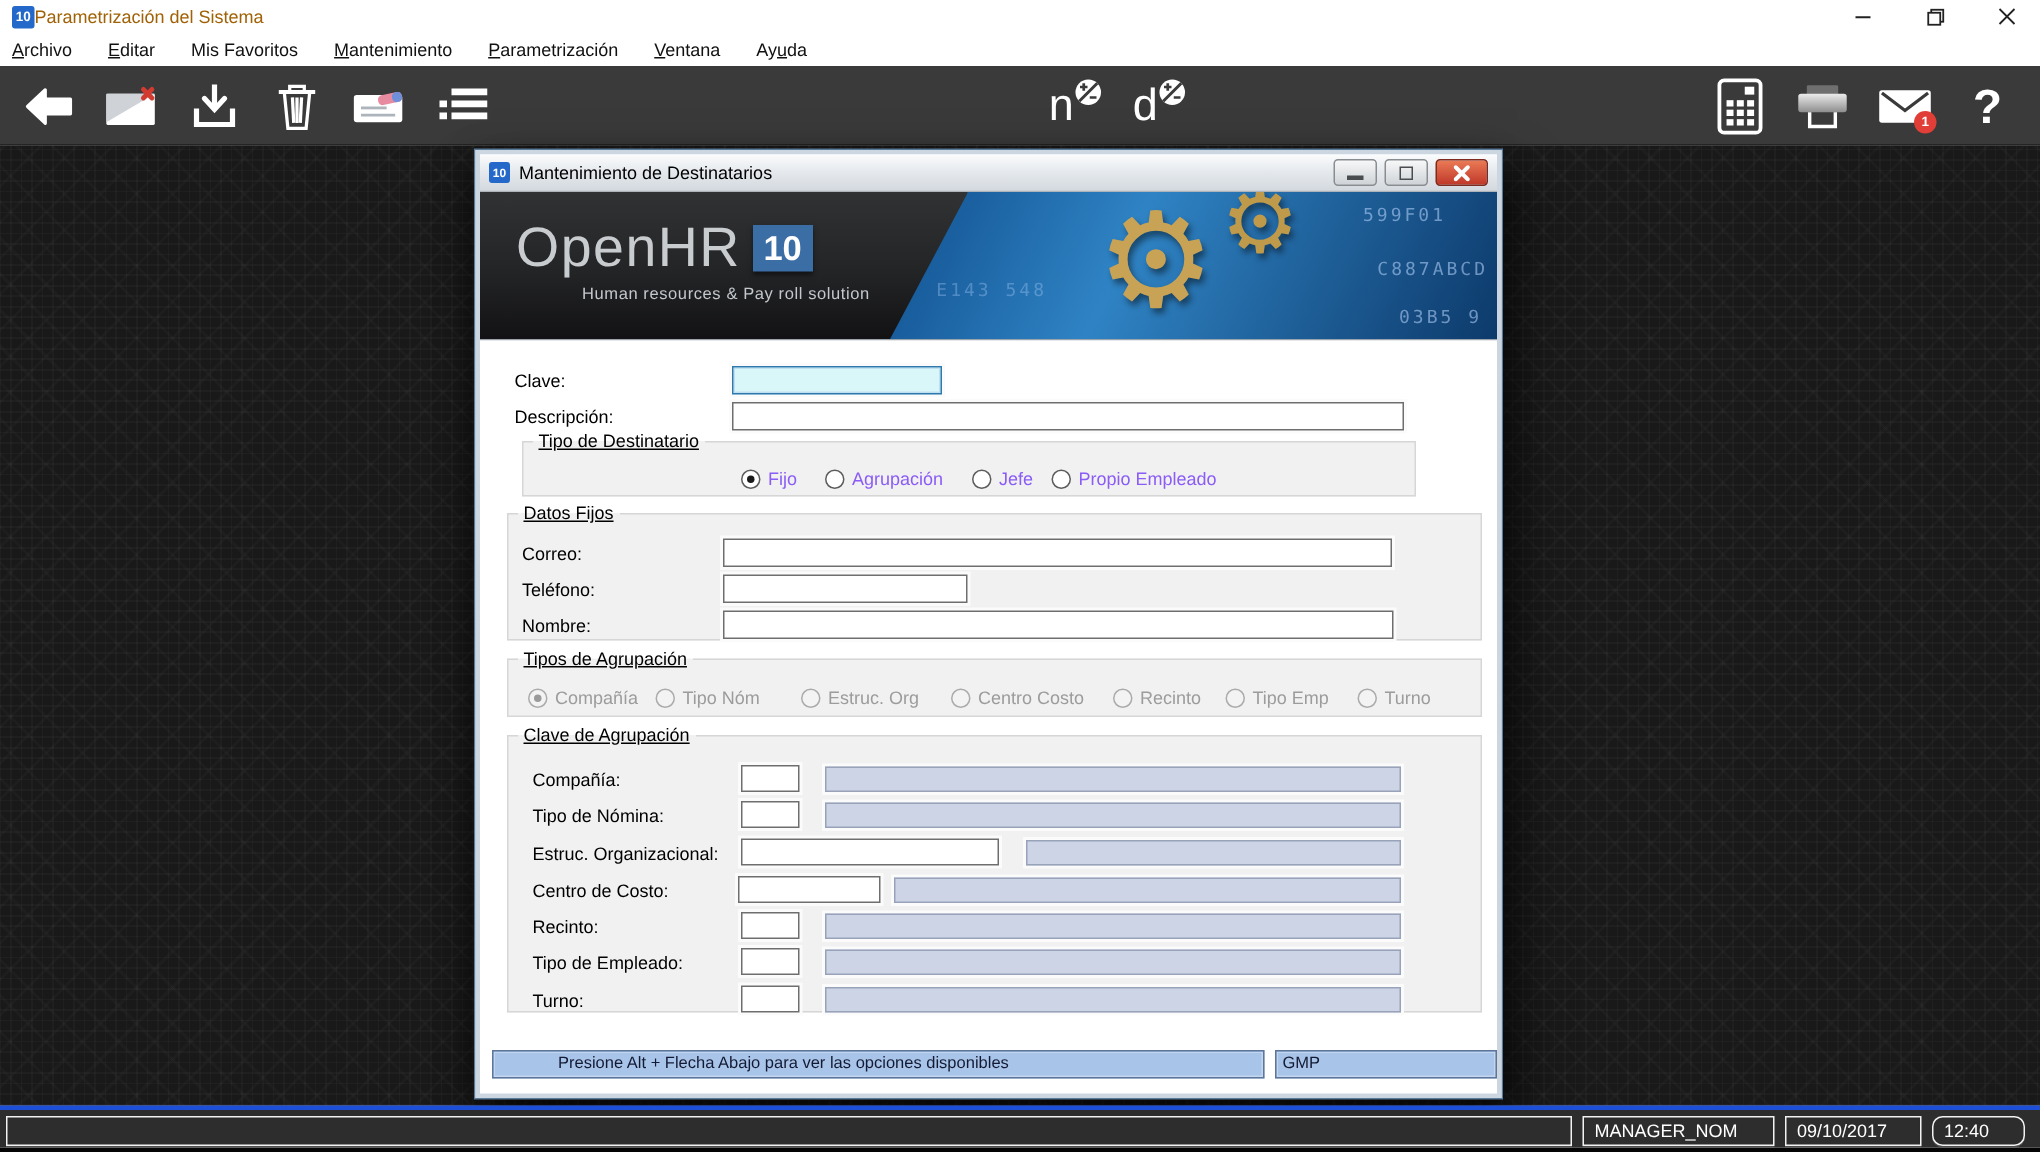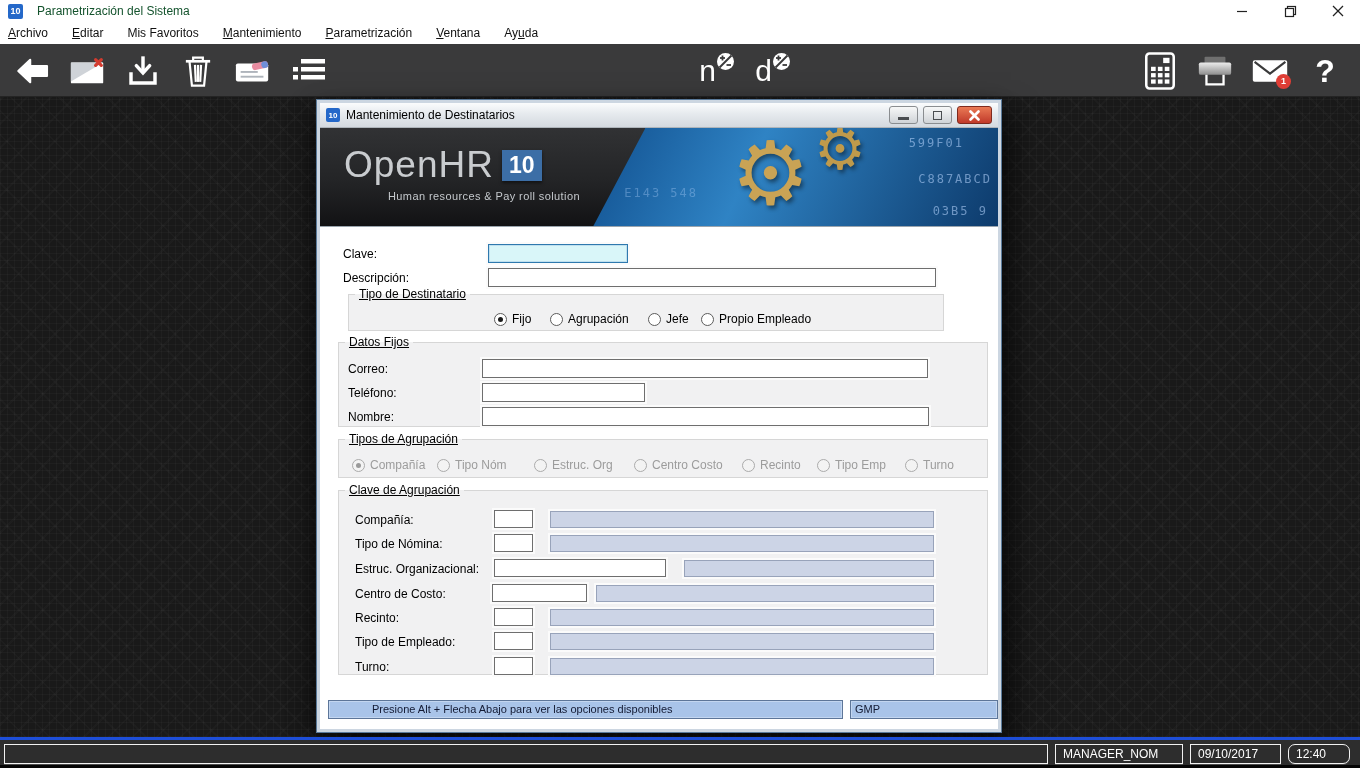--- a/index.html
+++ b/index.html
@@ -3,21 +3,21 @@
 <meta charset="utf-8">
 <style>
   * { margin:0; padding:0; box-sizing:border-box; }
   html,body { width:1360px; height:768px; overflow:hidden; font-family:"Liberation Sans", sans-serif; background:#000; }
   .screen { position:relative; width:1360px; height:768px; background:#fff; }
 
   
   .main-titlebar { position:relative; height:22px; background:#ffffff; display:flex; align-items:center; padding-left:8px; }
   .app-ico { width:15px; height:15px; background:#2468c9; color:#fff; font-size:9px; font-weight:bold;
              display:flex; align-items:center; justify-content:center; border-radius:2px; }
-  .main-title { font-size:12px; color:#14532d; margin-left:14px; }
+  .main-title { font-size:12px; color:#a16207; margin-left:0; }
   .win-controls { position:absolute; right:14px; top:0; height:22px; display:flex; align-items:center; gap:32px; }
   .win-btn { width:16px; height:16px; display:flex; align-items:center; justify-content:center; cursor:default; }
 
   
   .menubar { height:22px; background:#ffffff; display:flex; align-items:center; padding-left:8px; gap:24px; }
   .menu-item { font-size:12px; color:#111; white-space:nowrap; }
   .menu-item .hk { text-decoration:underline; }
 
   
   .toolbar { position:relative; height:53px; background:#3a3a3b; border-bottom:1px solid #242424; }
@@ -83,21 +83,21 @@
   .ti.dis { background:#ccd4e6; border:1px solid #98a3ba; }
 
   fieldset.gb { position:absolute; border:1px solid #d6d6d6; background:#f1f1f2; }
   fieldset.gb legend { margin-left:6px; padding:0 4px; font-size:12px; color:#000; text-decoration:underline; }
 
   .radio-item { position:absolute; display:flex; align-items:center; gap:5px; }
   .rdo { width:13px; height:13px; border-radius:50%; border:1px solid #5c5c5c; background:#fff; position:relative; flex:none; }
   .rdo.checked::after { content:""; position:absolute; left:3px; top:3px; width:5px; height:5px; border-radius:50%; background:#1a1a1a; }
   .rdo.dis { border-color:#ababab; background:#f3f3f3; }
   .rdo.dis.checked::after { background:#9a9a9a; }
-  .radio-label { font-size:12px; color:#000000; white-space:nowrap; }
+  .radio-label { font-size:12px; color:#8b5cf6; white-space:nowrap; }
   .radio-label.dis { color:#9c9c9c; }
 
   .statusfield { position:absolute; height:19px; background:#a9c4e9; border:1px solid #5d7699;
     box-shadow:inset 0 0 0 1px #c3d6f0; color:#131a33; font-size:11px; line-height:17px; padding-left:4px; }
 
   
   .app-statusbar { position:relative; height:28px; background:#2d2d2d; border-top:3px solid #1d4ed8; }
   .seg { position:absolute; top:4px; height:20px; border:1px solid #f2f2f2; color:#fff; font-size:12px;
          line-height:18px; padding:0 7px; background:#2d2d2d; box-shadow:inset 0 0 0 1px #2d2d2d, 0 1px 0 rgba(255,255,255,.15); }
   .bottom-strip { height:3px; background:#050505; }

